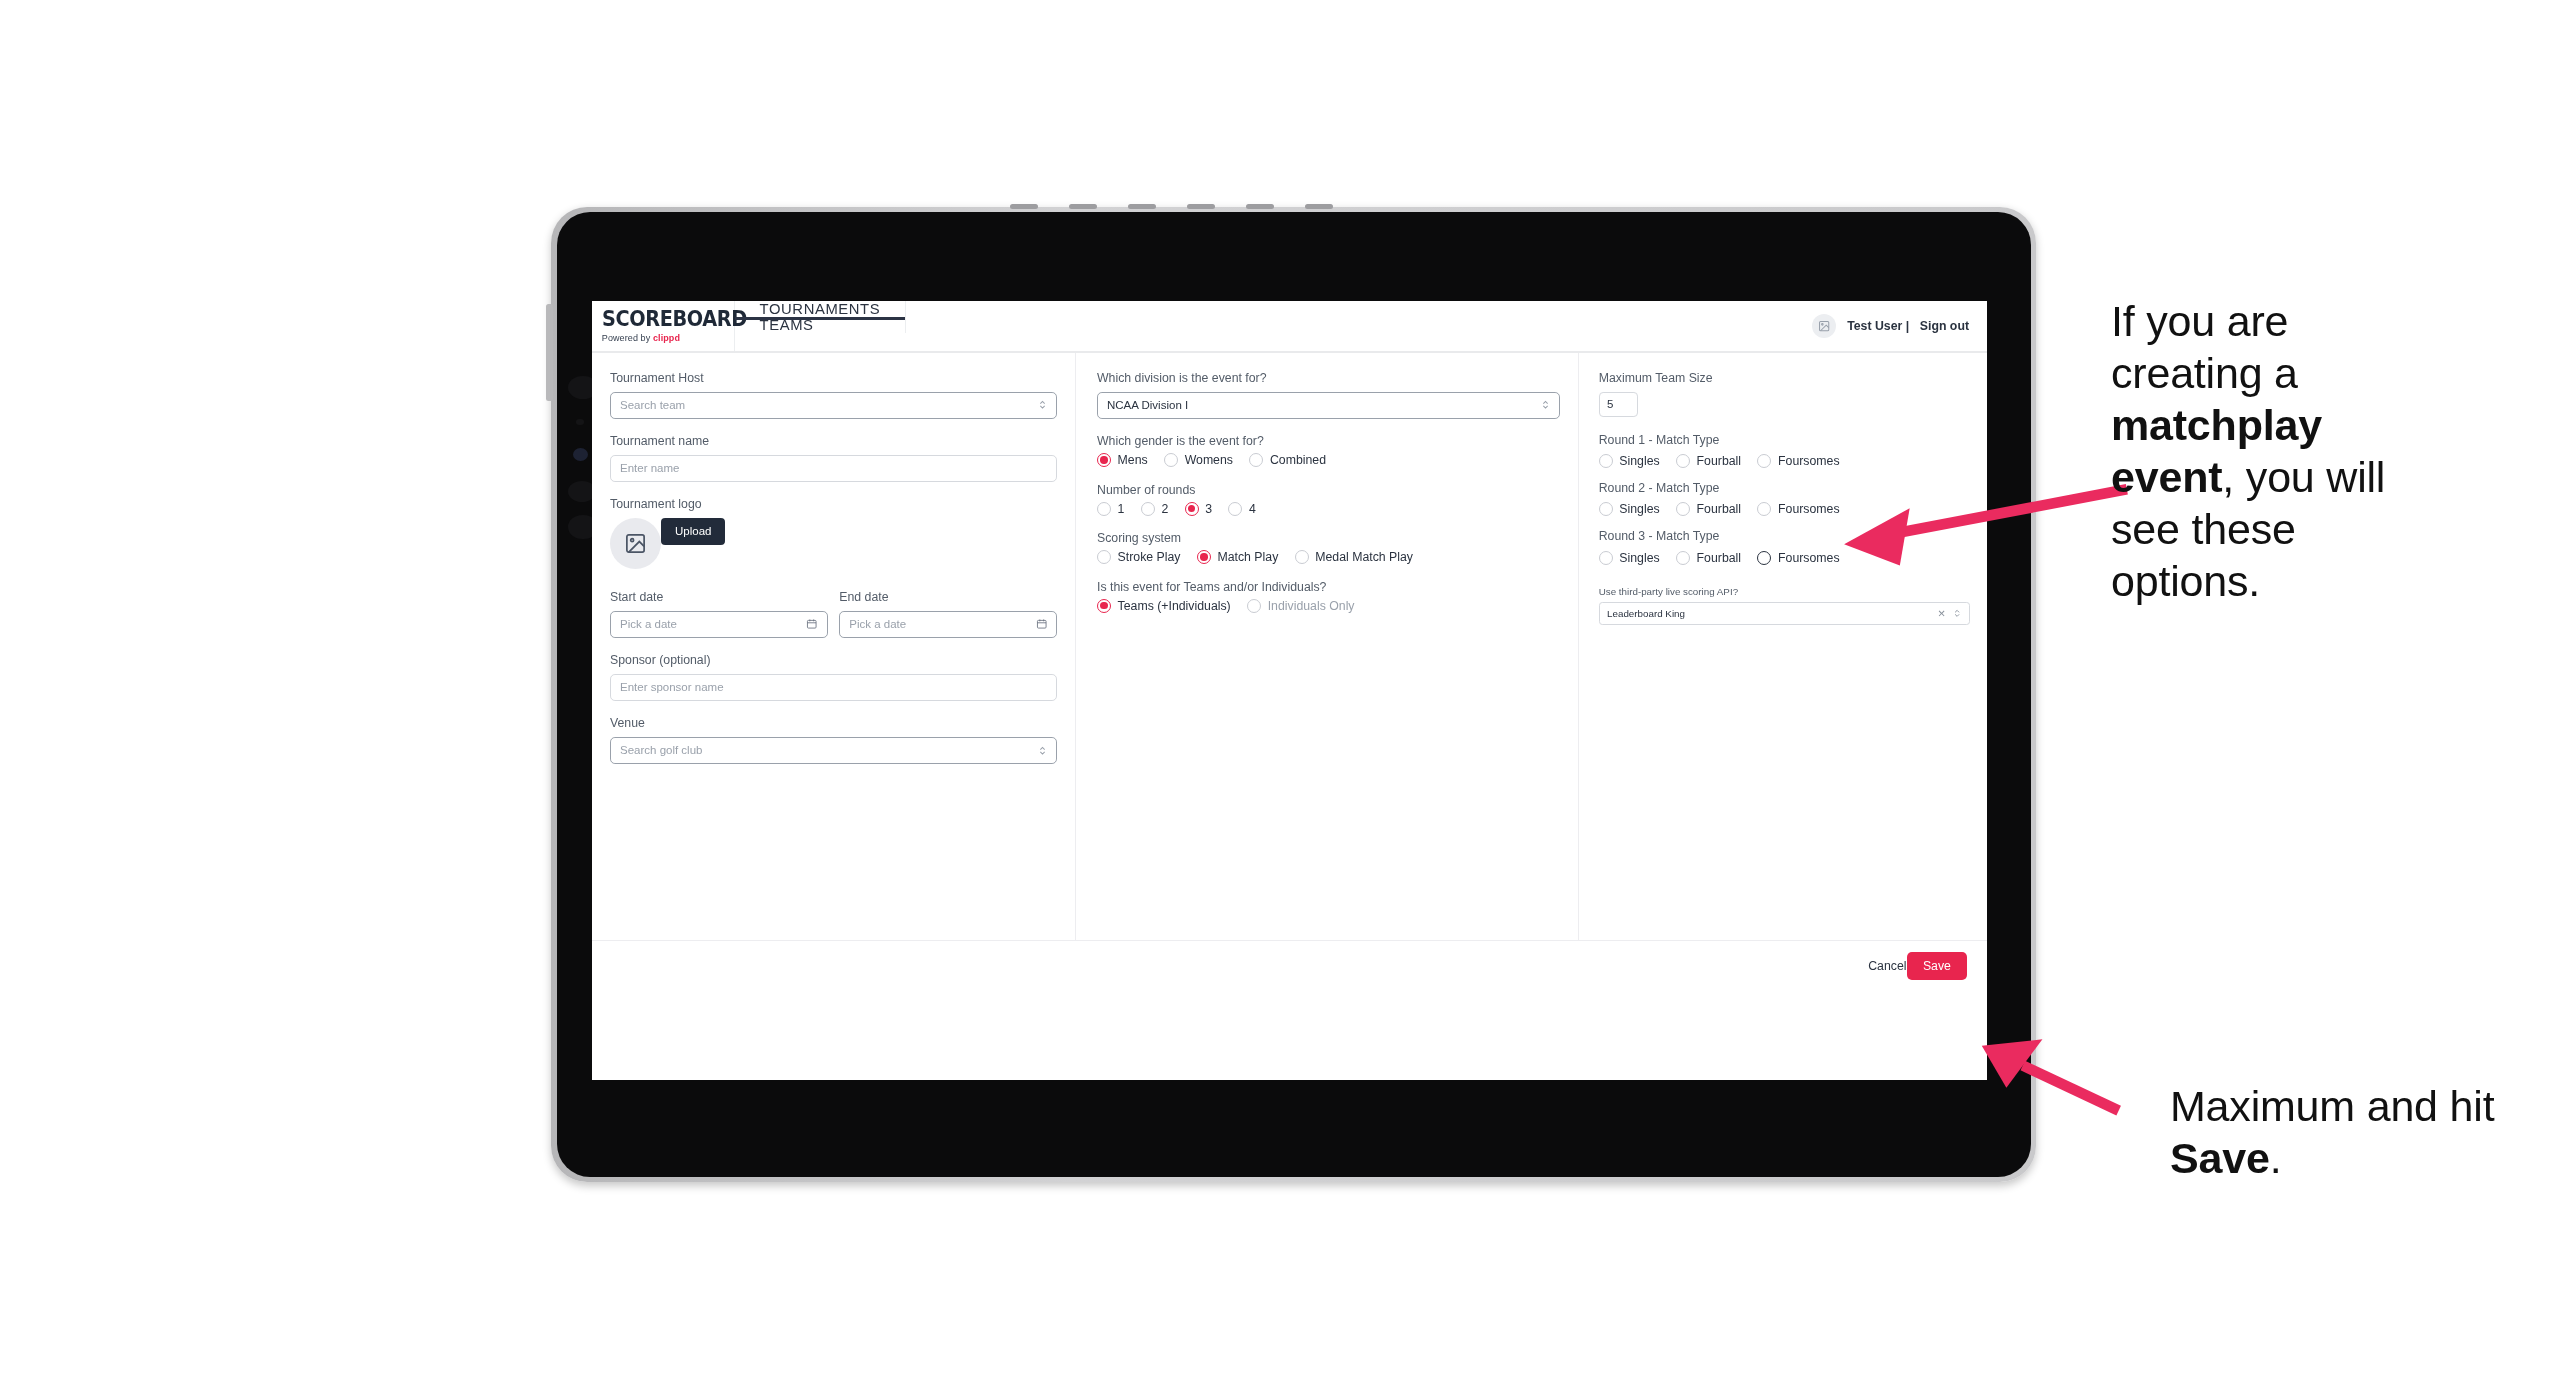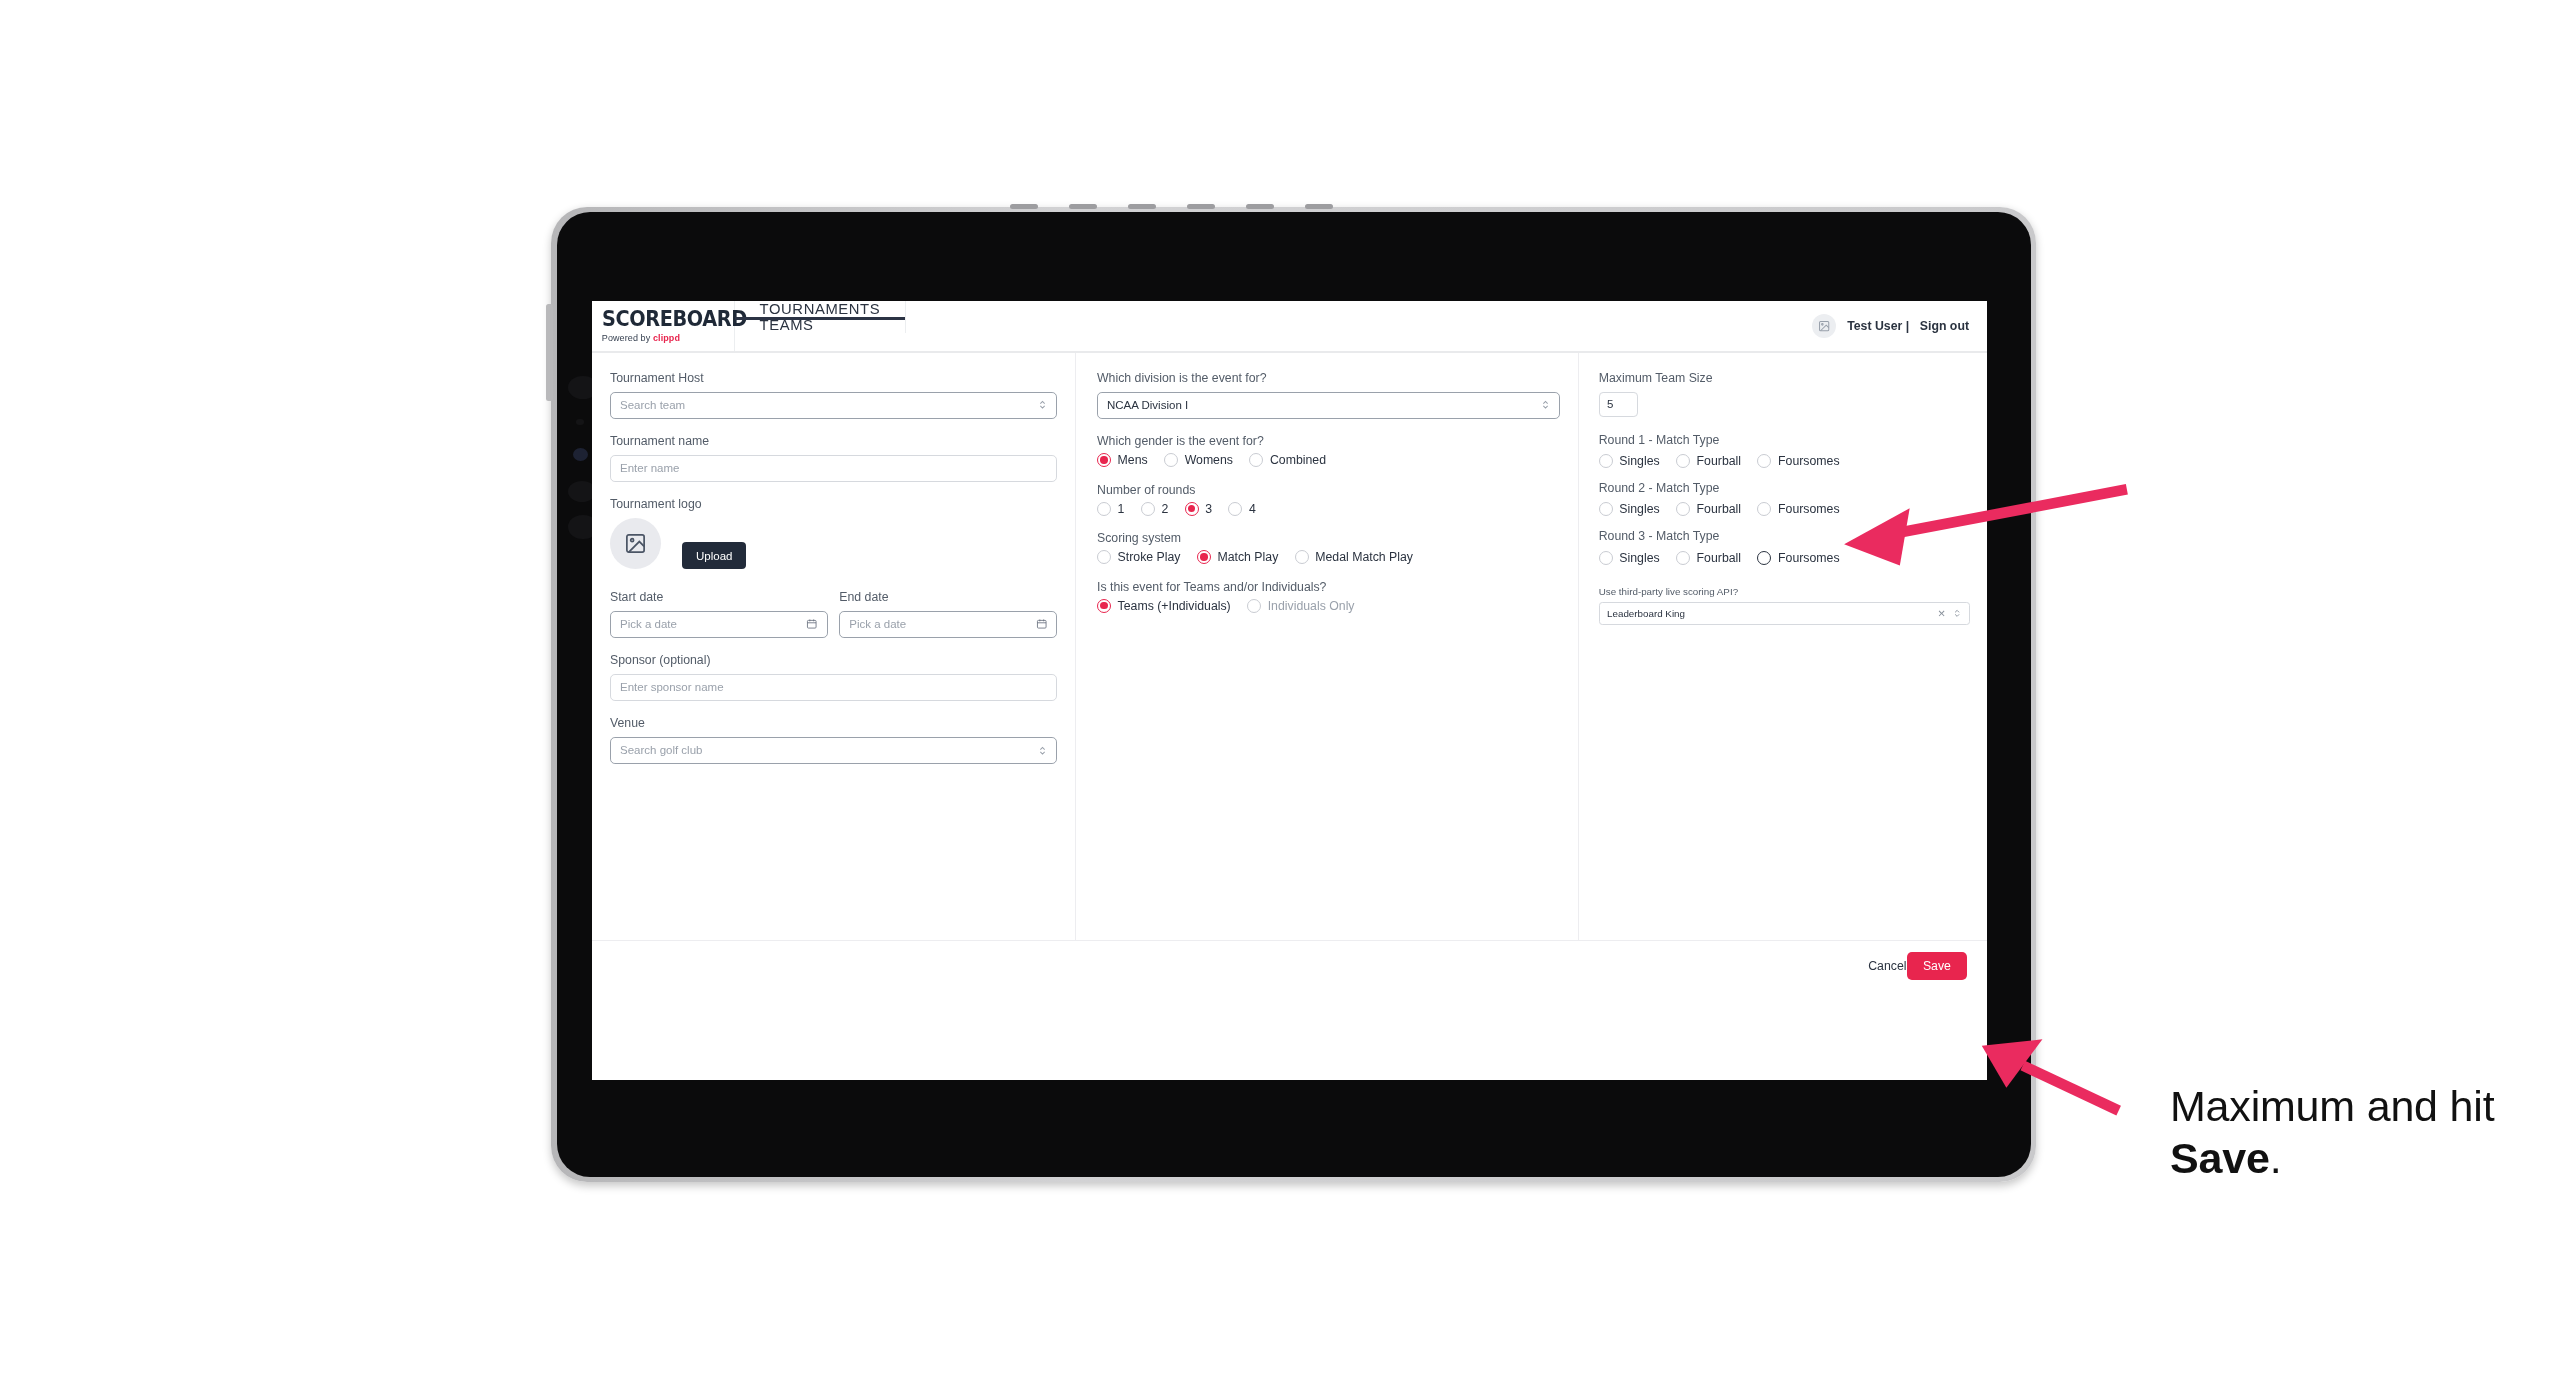--- a/index.html
+++ b/index.html
@@ -100,21 +100,21 @@
     display:flex; align-items:center; padding: 0 9px;
     font-size: 11.5px; color:#9aa1ab; position:relative;
   }
   .input.light { border-color:#d6d9de; }
   .input .val { color:#2b3340; }
   .input .right-ico { margin-left:auto; display:flex; align-items:center; gap:8.2px; color:#9aa1ab; }
 
   .two-col { display:flex; gap:11.5px; }
   .two-col > div { flex:1; }
 
-  .logo-row { display:flex; align-items:flex-end; gap:21px; margin-top:3.3px; }
+  .logo-row { display:flex; align-items:flex-start; margin-top:3.3px; }
   .logo-circle {
     width:51px; height:51px; border-radius:50%; background:#e9eaee;
     display:flex; align-items:center; justify-content:center; color:#4b5565;
   }
   .upload-btn {
     background:#222b3a; color:#fff; border-radius:4.1px;
     padding: 7.4px 14px; font-size:11.5px;
   }
 
   
@@ -481,18 +481,21 @@
     <g>
       <path d="M2595 597 L2300 653" stroke="#ea2b5f" stroke-width="13" fill="none"></path>
       <path d="M2250 664 L2330 620 L2318 690 Z" fill="#ea2b5f"></path>
     </g>
     <g>
       <path d="M2585 1355 L2468 1300" stroke="#ea2b5f" stroke-width="13" fill="none"></path>
       <path d="M2418 1276 L2492 1268 L2448 1327 Z" fill="#ea2b5f"></path>
     </g>
   </svg>
 
+  <div class="anno anno1">
+    <span>If you are creating a </span><b>matchplay event</b><span>, you will see these options.</span>
+  </div>
   <div class="anno anno2">
     <span>Maximum and hit </span><b>Save</b><span>.</span>
   </div>
 
 </div>
 
 
 </body></html>

